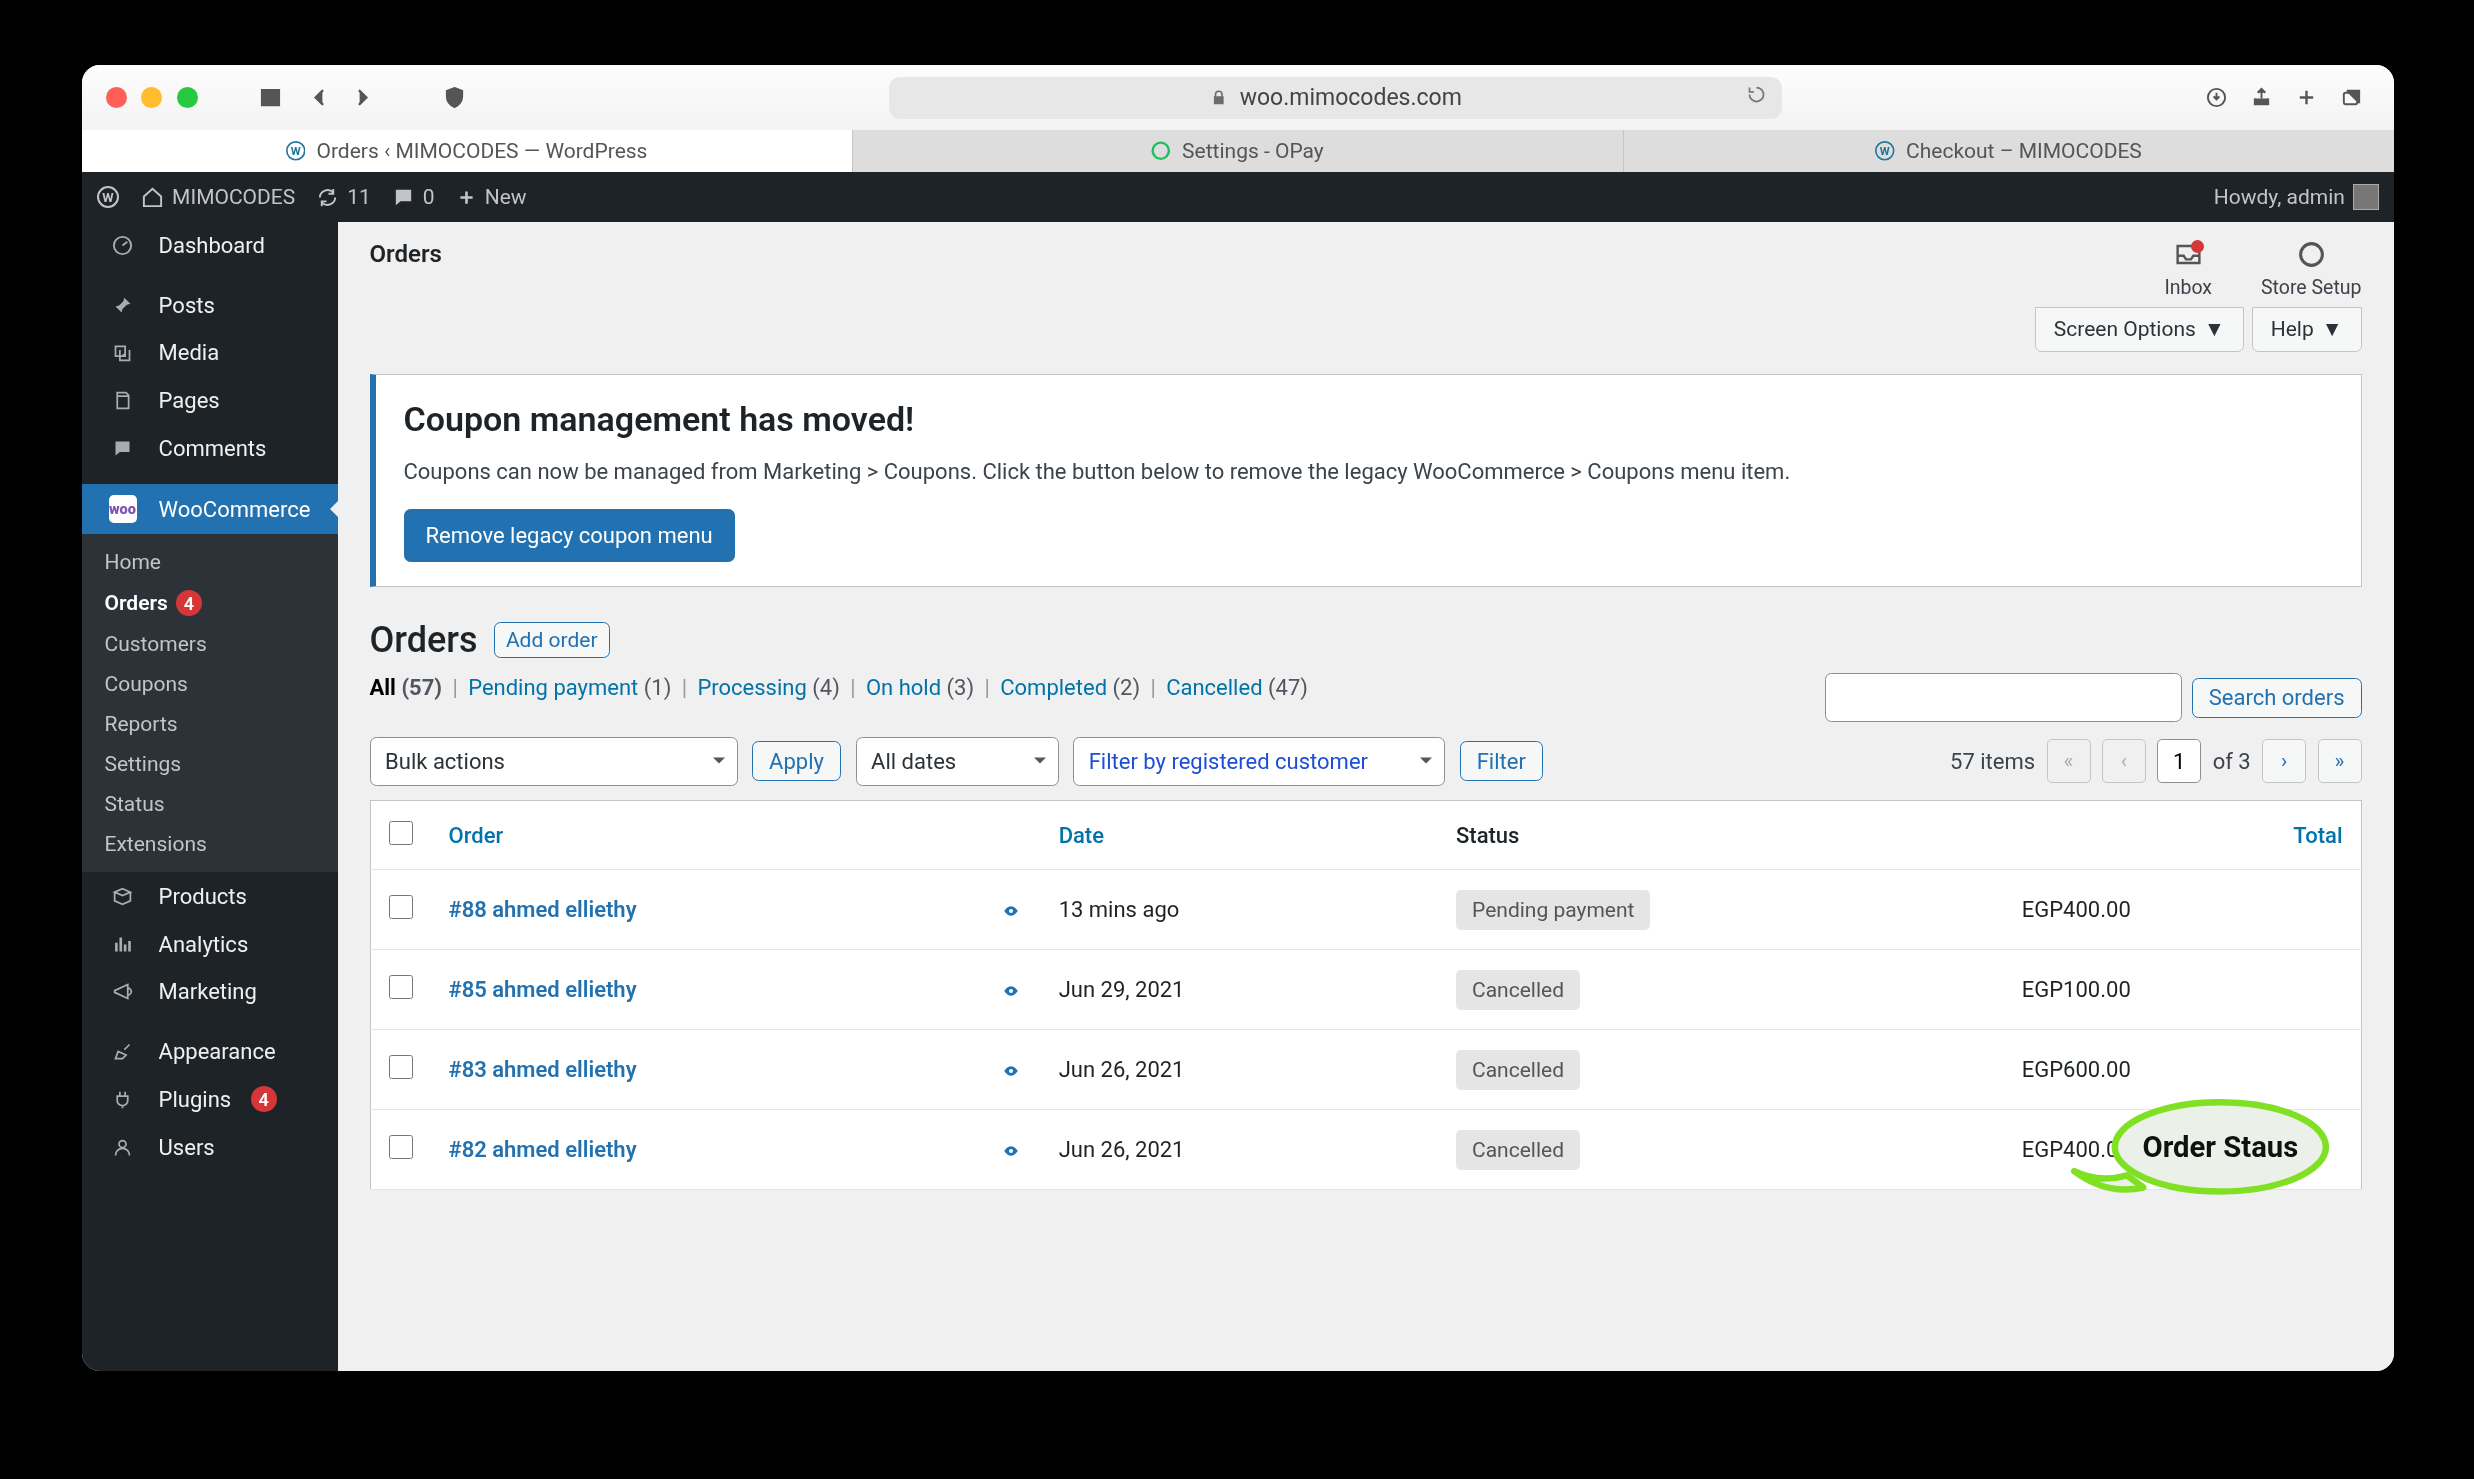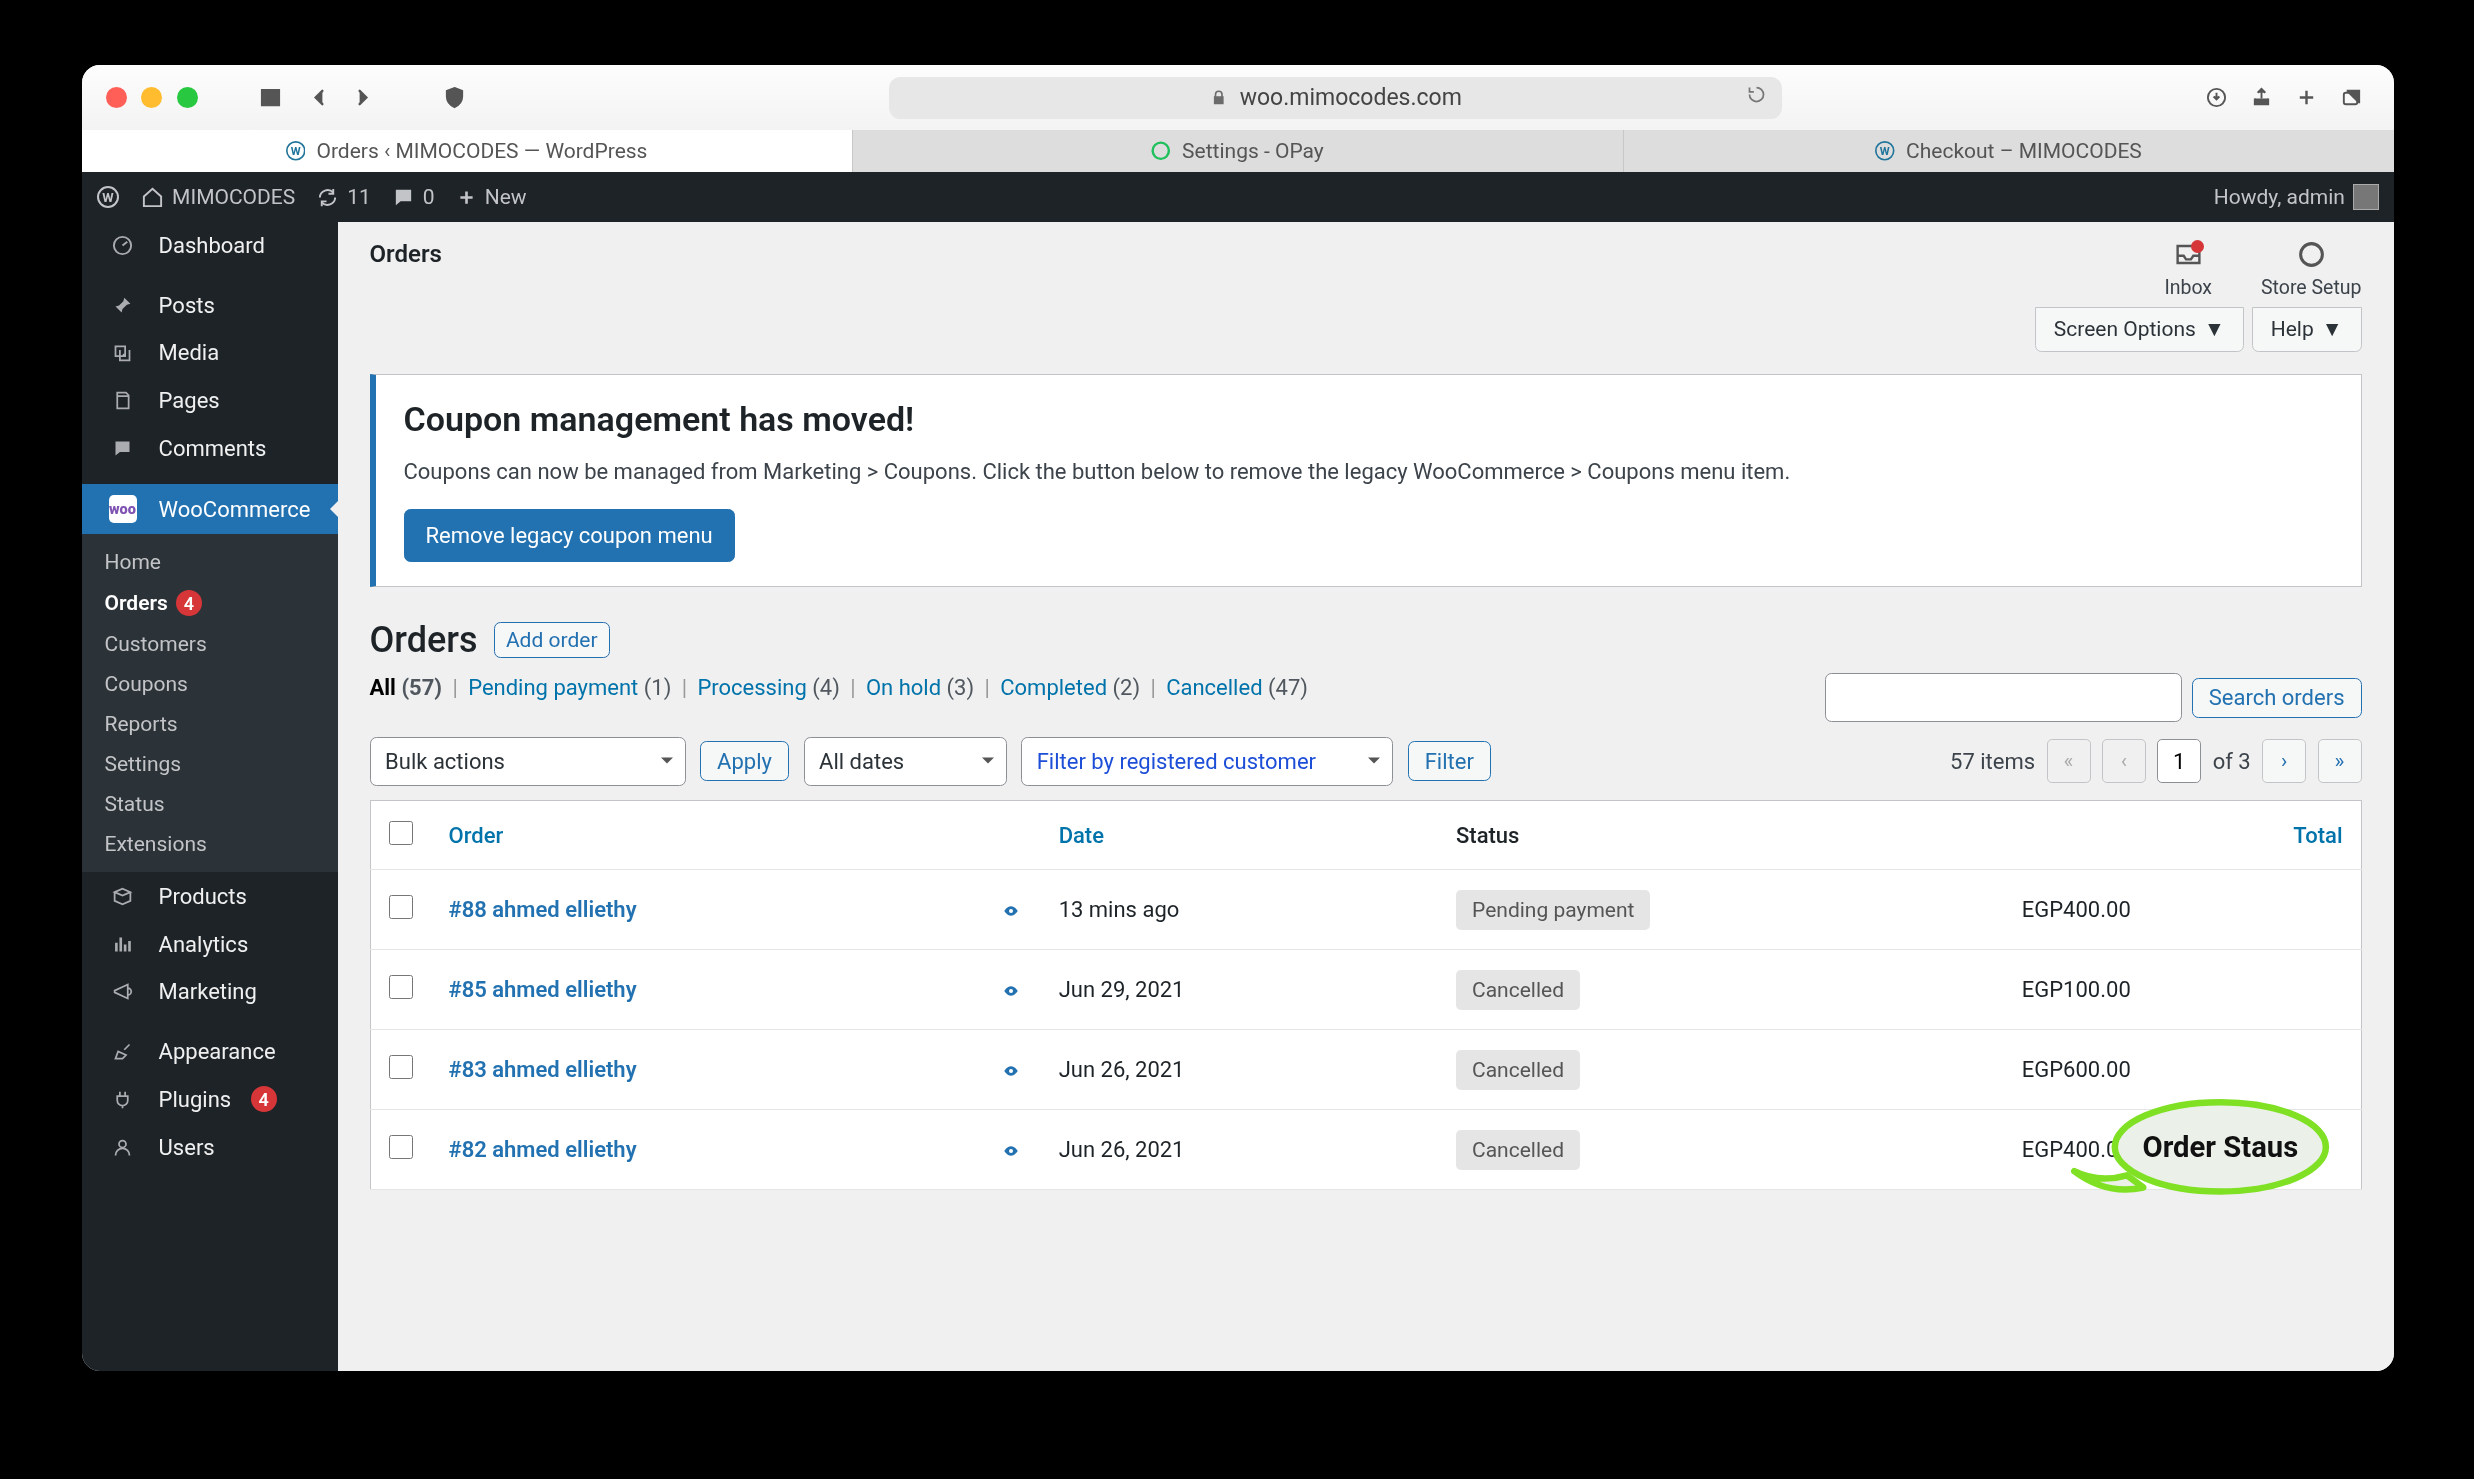--- a/index.html
+++ b/index.html
@@ -82,21 +82,21 @@
   .subsubsub .sss-sep{color:#999;margin:0 4.9px;}
   .subsubsub .sss-item.cur a,.subsubsub .sss-item.cur{color:#000;font-weight:700;}
 
   
   .tablenav-top{display:flex;justify-content:space-between;align-items:center;margin-bottom:14.6px;flex-wrap:wrap;gap:14.6px;}
   .tn-left{display:flex;align-items:center;gap:14.6px;flex-wrap:wrap;}
   .tn-right{display:flex;align-items:center;gap:11.4px;font-size:22px;color:#3c434a;}
   select, .fake-select{background:#fff;border:0.8px solid #8c8f94;border-radius:6.5px;height:49px;padding:0 36px 0 14.6px;font-size:22px;color:#2c3338;appearance:none;position:relative;}
   .select-wrap{position:relative;display:inline-block;}
   .select-wrap::after{content:"";position:absolute;right:13px;top:50%;transform:translateY(-30%);border:6.5px solid transparent;border-top-color:#555;pointer-events:none;}
-  .sel-bulk{width:316px;} .sel-dates{width:203px;} .sel-cust{width:372px;color:#1d4ed8;}
+  .sel-bulk{width:368px;} .sel-dates{width:203px;} .sel-cust{width:372px;color:#1d4ed8;}
   .pag-btn{width:44px;height:44px;border:0.8px solid #c3c4c7;background:#f6f7f7;color:#2c3338;display:flex;align-items:center;justify-content:center;border-radius:4.9px;font-size:21px;cursor:pointer;}
   .pag-btn.dis{color:#aaa;background:#f0f0f1;cursor:default;}
   .pag-btn.act{color:#2271b1;}
   .pag-input{width:44px;height:44px;border:0.8px solid #8c8f94;border-radius:4.9px;text-align:center;font-size:22px;}
 
   .search-row{display:flex;justify-content:flex-end;align-items:center;gap:9.7px;margin-top:-42px;margin-bottom:14.6px;}
   .search-row input[type=text]{height:49px;width:357px;border:0.8px solid #8c8f94;border-radius:6.5px;font-size:22px;padding:0 11.4px;background:#fff;}
 
   
   table.orders{width:100%;border-collapse:collapse;background:#fff;border:0.8px solid #c3c4c7;font-size:22px;}

